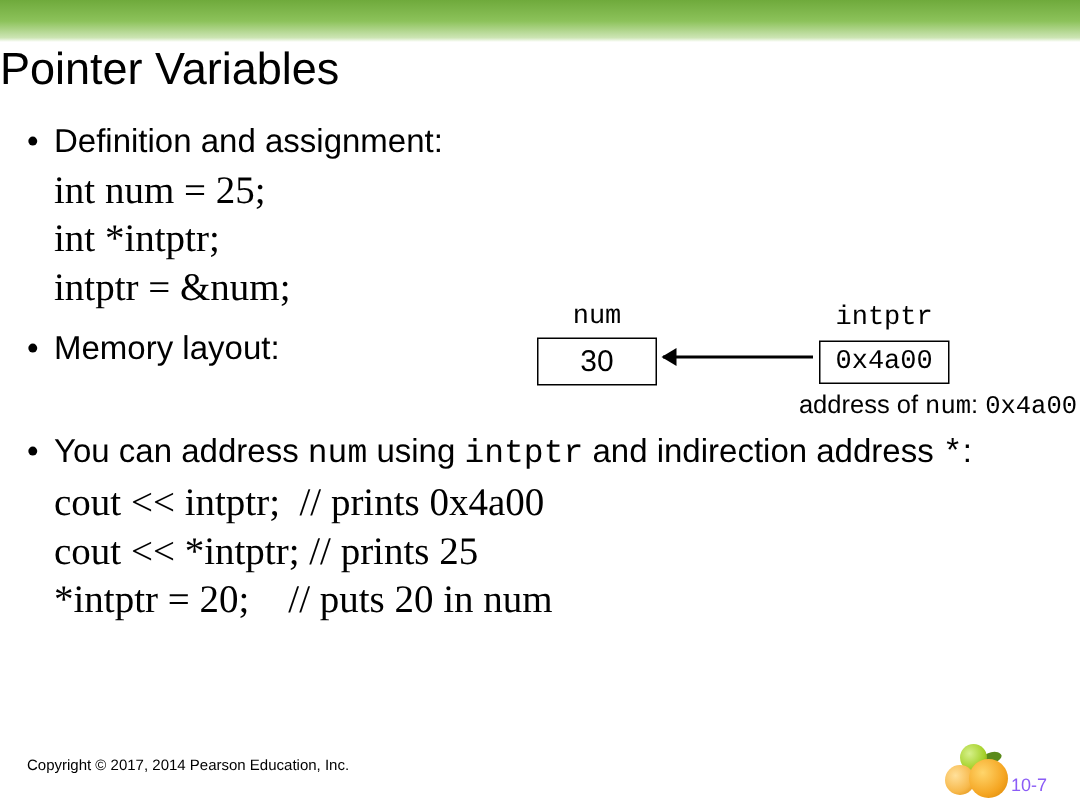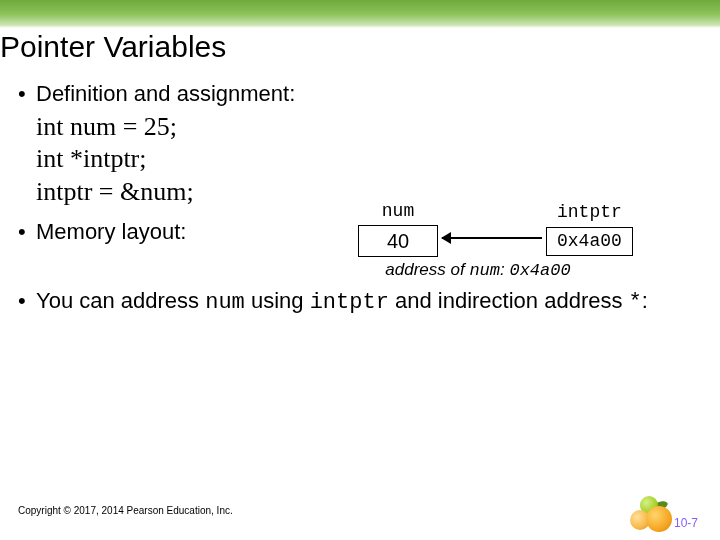--- a/index.html
+++ b/index.html
@@ -98,23 +98,22 @@
     position: absolute;
     left: -1px;
     top: -5px;
     border-right: 10px solid #000;
     border-top: 6px solid transparent;
     border-bottom: 6px solid transparent;
   }
   .addr-caption {
     font-size: 17px;
     margin-top: 2px;
-    text-align: center;
+    text-align: right;
     margin-left: -120px;
-    font-style: italic;
   }
   .addr-caption .mono { font-size: 17px; }
   .bullet3 {
     margin-top: 40px;
   }
   .footer {
     position: absolute;
     bottom: 24px;
     left: 18px;
     font-size: 10px;
@@ -189,39 +188,42 @@
     <div class="dot">•</div>
     <div class="body">
       <span>Memory layout:</span>
     </div>
   </div>
 
   <div class="mem-right">
     <div class="mem-diagram">
       <div class="mem-col">
         <div class="mem-label">num</div>
-        <div class="mem-box">40</div>
+        <div class="mem-box">30</div>
       </div>
       <div class="arrow"></div>
       <div class="mem-col">
         <div class="mem-label">intptr</div>
         <div class="mem-box mono">0x4a00</div>
       </div>
     </div>
     <div class="addr-caption">
       <span>address of </span><span class="mono">num</span><span>: </span><span class="mono">0x4a00</span>
     </div>
   </div>
 
   <div class="bullet bullet3 indirect-note">
     <div class="dot">•</div>
     <div class="body">
       <span>You can address </span><span class="mono">num</span><span> using </span><span class="mono">intptr</span><span> and indirection address </span><span class="mono">*</span><span>:</span>
     </div>
   </div>
+  <div class="code-block">cout &lt;&lt; intptr;  // prints 0x4a00
+cout &lt;&lt; *intptr; // prints 25
+*intptr = 20;    // puts 20 in num</div>
 
 </div>
 
 <div class="footer">Copyright © 2017, 2014 Pearson Education, Inc.</div>
 
 <div class="fruit">
   <div class="leaf"></div>
   <div class="lime"></div>
   <div class="orange2"></div>
   <div class="orange"></div>

